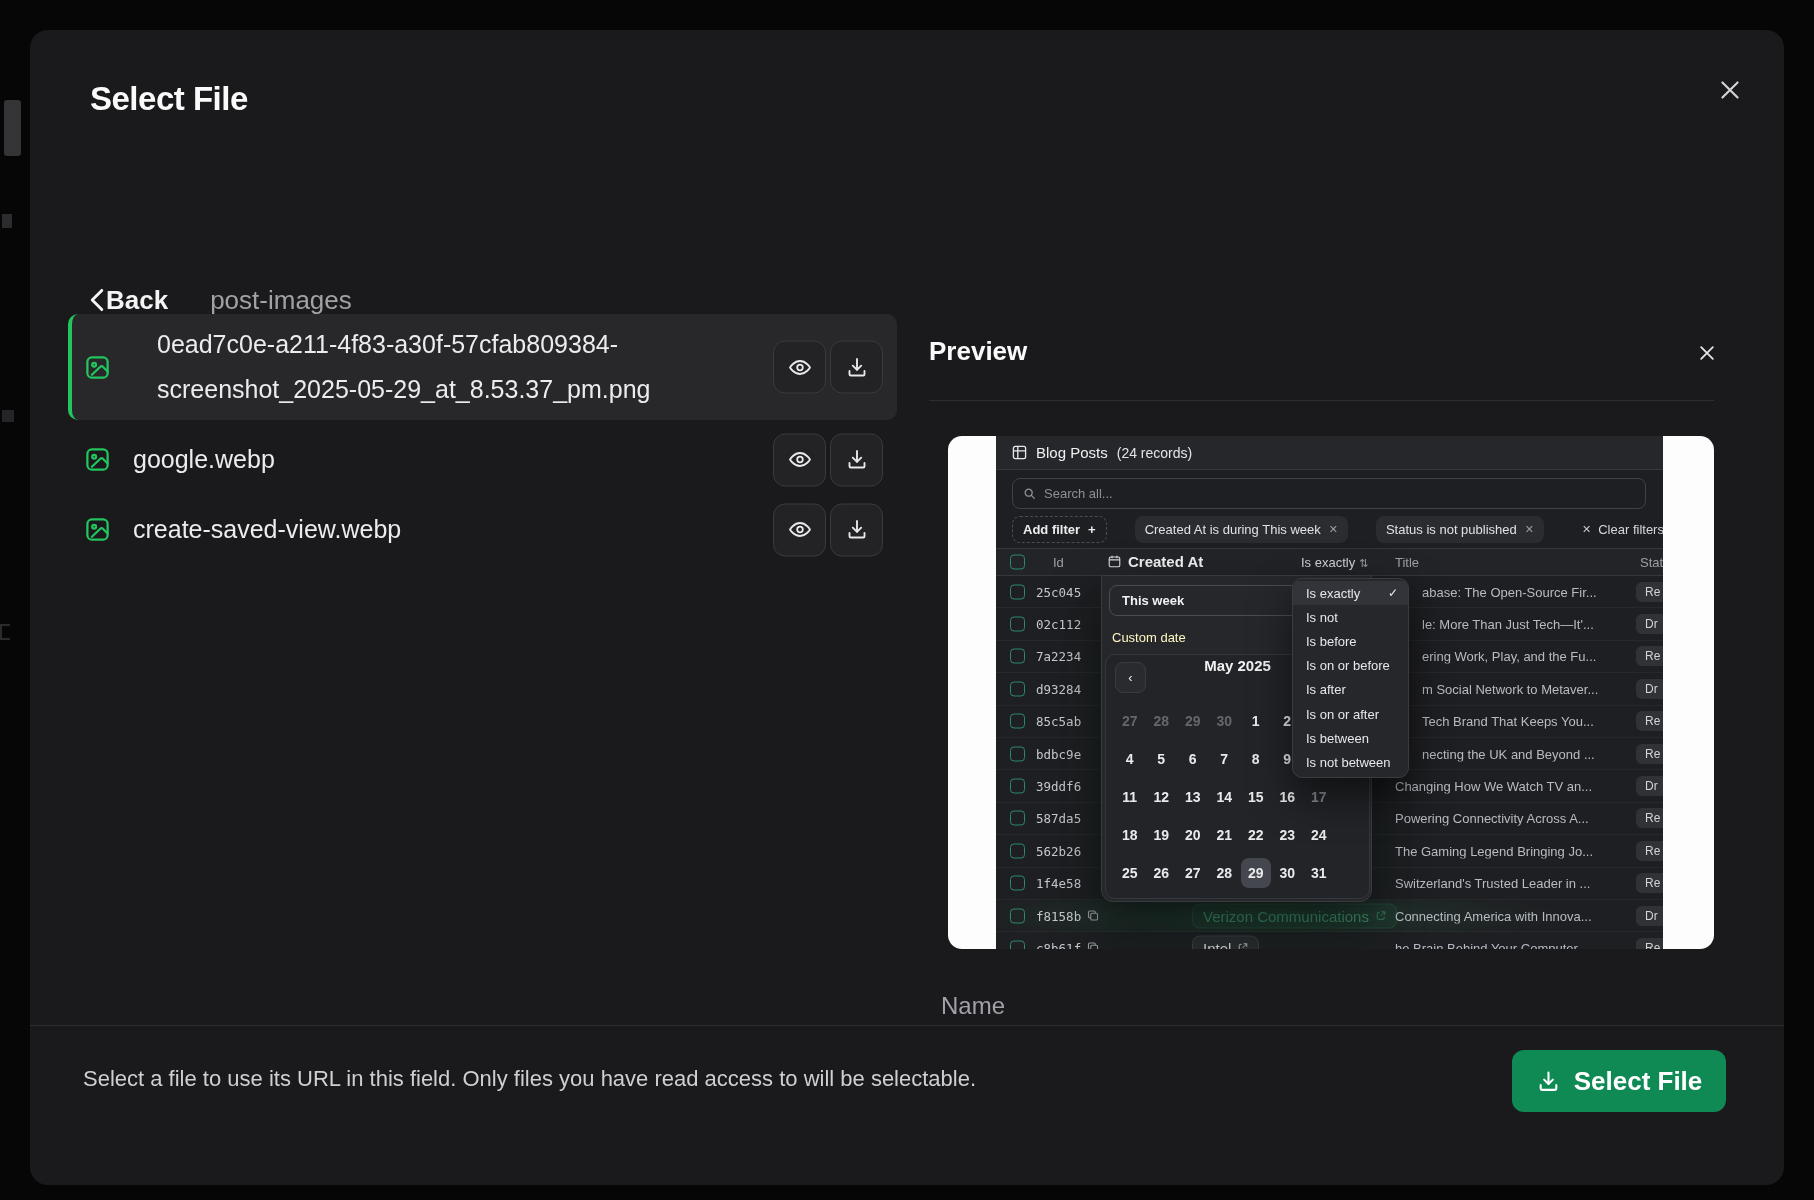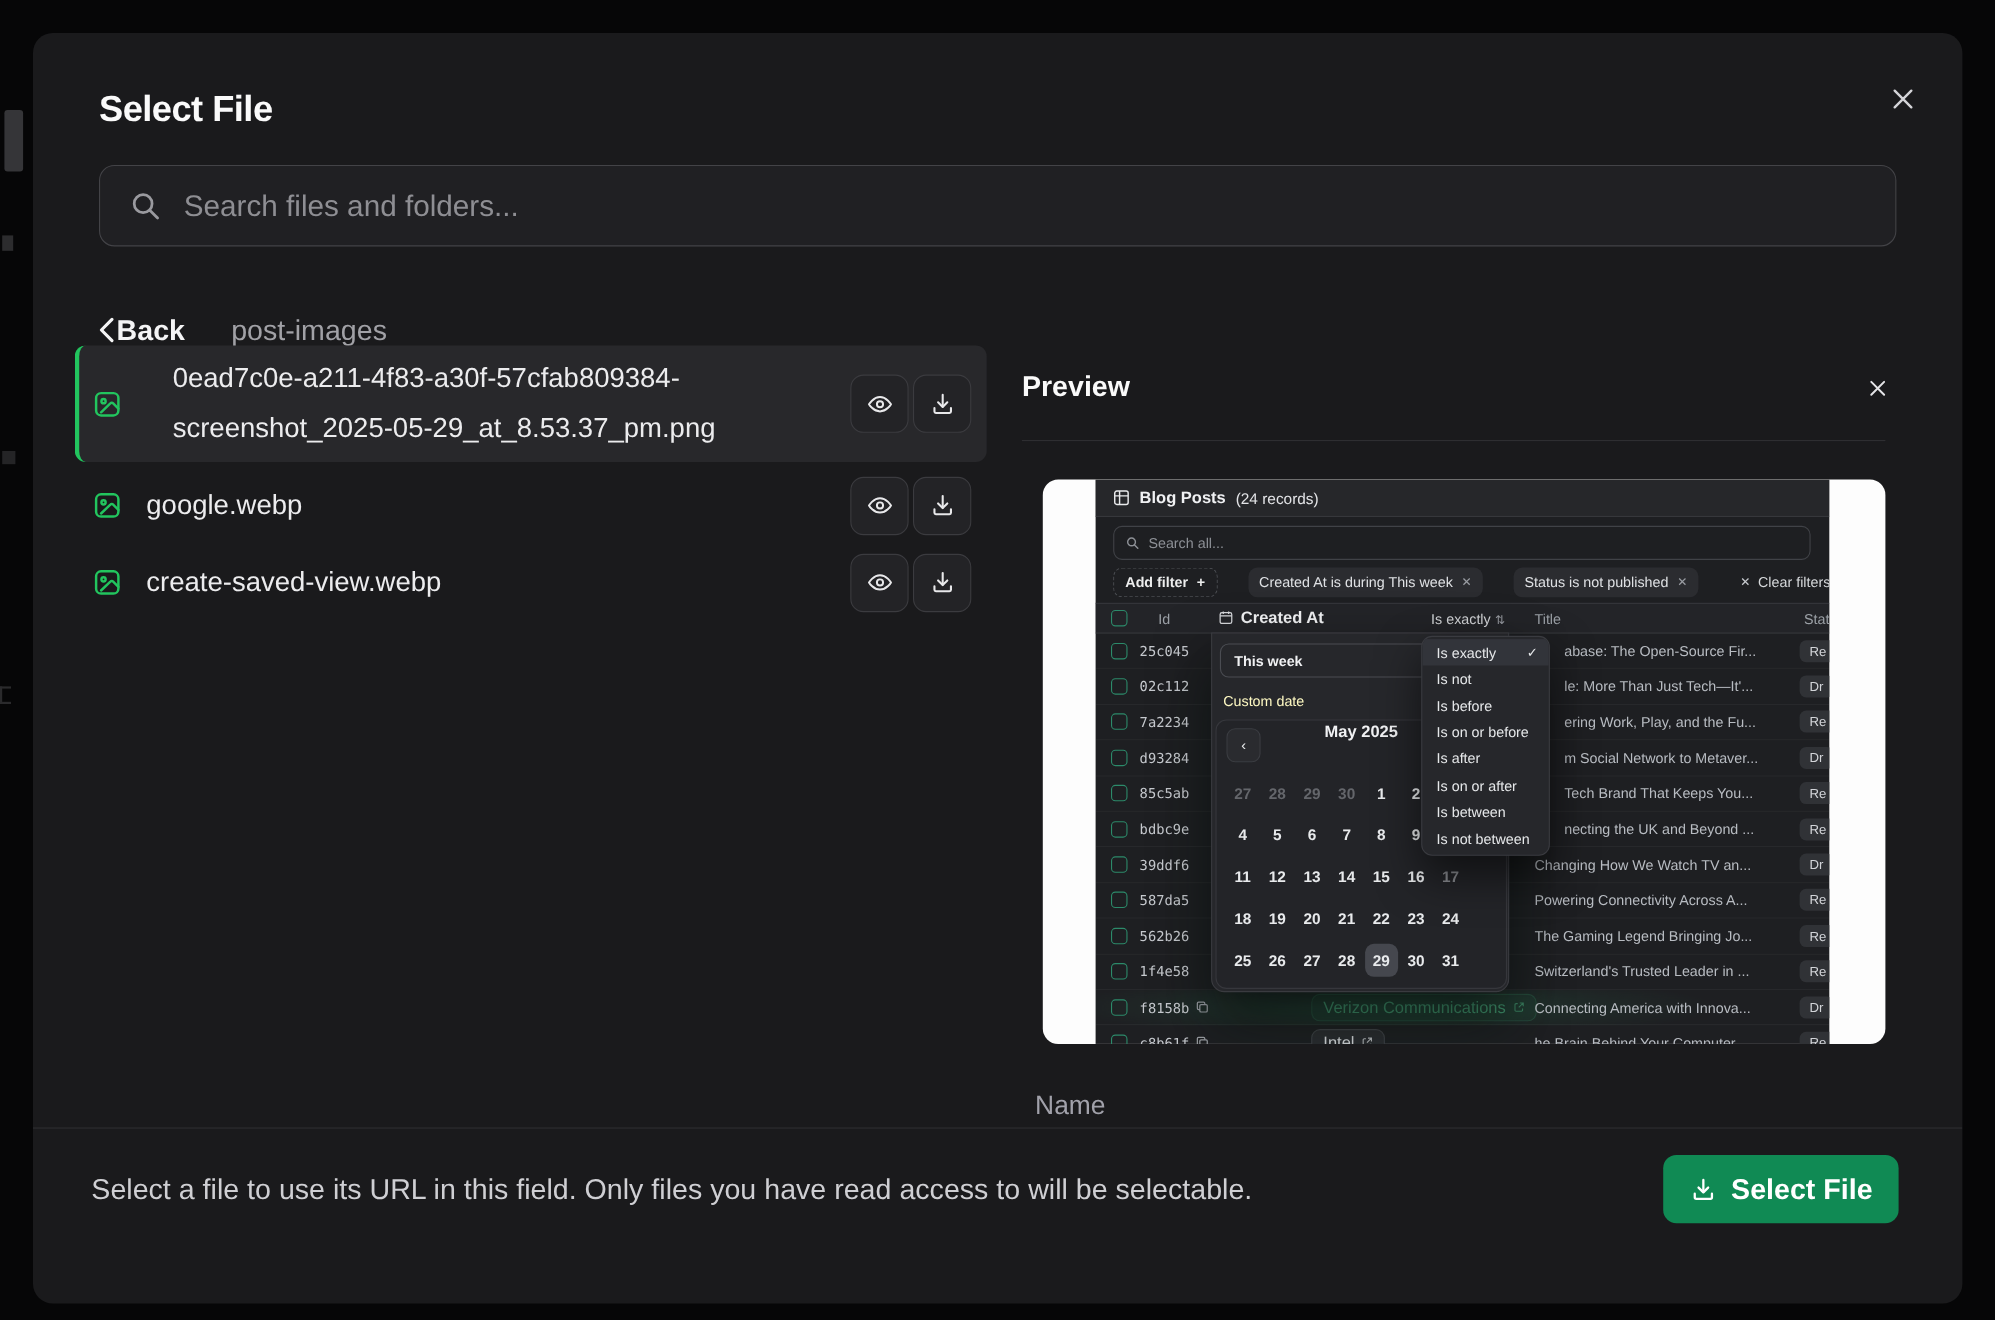--- a/index.html
+++ b/index.html
@@ -45,32 +45,32 @@
 
   
   .p-title { left:899px; top:306px; font-size:26px; font-weight:700; color:#fafafa; }
   .p-close { left:1660px; top:306px; width:34px; height:34px; background:none; border:none; cursor:pointer;
              color:#e4e4e7; display:flex; align-items:center; justify-content:center; }
   .p-divider { left:899px; top:370px; width:785px; height:1px; background:#2e2e31; }
   .p-name { left:911px; top:962px; font-size:24px; color:#a1a1aa; }
 
   
   .f-divider { left:0; top:995px; width:1754px; height:1px; background:#2e2e31; }
-  .f-hint { left:53px; top:1036px; font-size:26px; color:#cfcfd3; }
+  .f-hint { left:53px; top:1036px; font-size:22px; color:#cfcfd3; }
   .select-btn { left:1482px; top:1020px; width:214px; height:62px; background:#108a54; border:none;
                 border-radius:12px; color:#fff; font-size:26px; font-weight:700; cursor:pointer;
                 display:flex; align-items:center; justify-content:center; gap:13px; font-family:inherit; }
 
   
   .shot { left:918px; top:406px; width:766px; height:513px; background:#fdfdfd; border-radius:14px; overflow:hidden; }
   .shot-dark { position:absolute; left:48px; top:0; width:667px; height:513px; background:#1e1f22; overflow:hidden;
                font-size:13px; color:#d6d8db; }
   .s-titlebar { position:absolute; left:0; top:0; width:100%; height:34px; background:#26272a;
                 border-bottom:1px solid #36373b; display:flex; align-items:center; padding-left:16px; gap:9px; }
-  .s-titlebar .tt { font-size:15px; font-weight:700; color:#f0f1f3; }
+  .s-titlebar .tt { font-size:15px; font-weight:400; color:#f0f1f3; }
   .s-titlebar .rc { font-size:14px; color:#e3e4e7; }
   .s-search { position:absolute; left:16px; top:42px; width:634px; height:31px; border:1px solid #404247;
               border-radius:8px; display:flex; align-items:center; gap:8px; padding-left:10px; color:#8d9096; }
   .s-filters { position:absolute; left:16px; top:80px; display:flex; align-items:center; gap:28px; }
   .pill { height:27px; display:flex; align-items:center; gap:8px; padding:0 10px; border-radius:8px;
           font-size:13px; white-space:nowrap; }
   .pill.add { border:1px dashed #4a4c51; font-weight:600; color:#eceded; }
   .pill.chip { background:#2b2c30; color:#dfe1e4; }
   .pill .x { color:#9a9da3; font-size:11px; }
   .clear-f { display:flex; gap:7px; align-items:center; color:#d6d8db; font-size:13px; margin-left:10px; white-space:nowrap; }
@@ -157,27 +157,20 @@
   <div class="abs m-title">Select File</div>
 
   <button class="abs m-close">
     <span>
       <svg width="26" height="26" viewBox="0 0 24 24" fill="none" stroke="currentColor" stroke-width="2" stroke-linecap="round">
           <path d="M5 5l14 14M19 5L5 19"></path>
         </svg>
     </span>
   </button>
 
-  <div class="abs search-wrap">
-    <svg width="30" height="30" viewBox="0 0 24 24" fill="none" stroke="#9a9a9f" stroke-width="2" stroke-linecap="round">
-        <circle cx="10.5" cy="10.5" r="6.5"></circle>
-        <path d="M15.5 15.5L21 21"></path>
-      </svg>
-    <input class="search-input" type="text" placeholder="Search files and folders..." style="">
-  </div>
 
   <div class="abs crumbs">
     <button class="back-btn">
       <span>
         <svg width="18" height="24" viewBox="0 0 12 20" fill="none" stroke="currentColor" stroke-width="2.4" stroke-linecap="round" stroke-linejoin="round">
             <path d="M10 2L2 10l8 8"></path>
           </svg>
       </span>
       <span>Back</span>
     </button>

